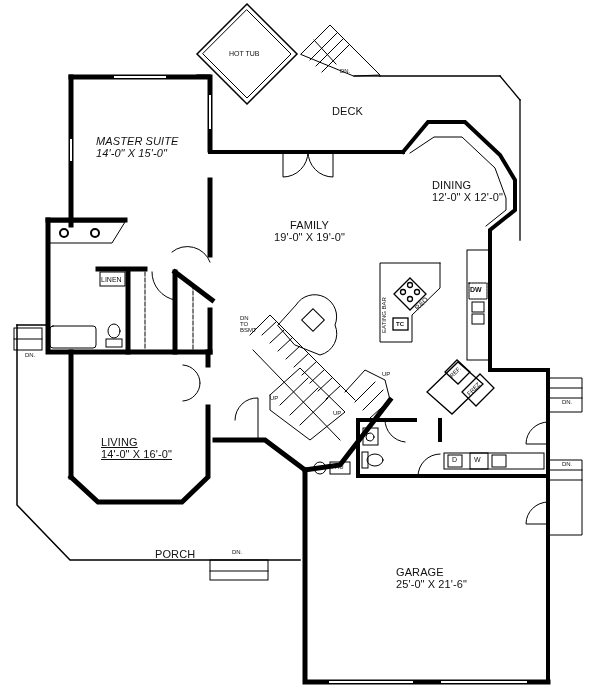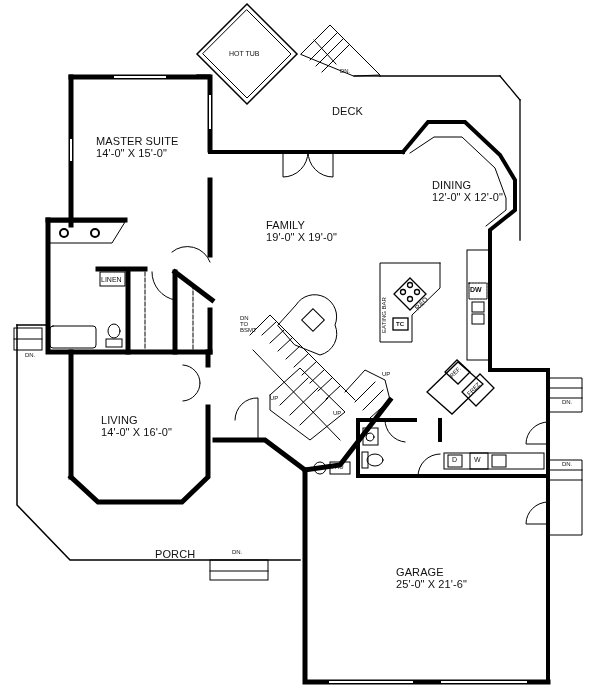--- a/index.html
+++ b/index.html
@@ -213,35 +213,35 @@
     </g>
     <g stroke="#fff" stroke-width="2">
       <line x1="330" y1="682" x2="412" y2="682"></line>
       <line x1="442" y1="682" x2="526" y2="682"></line>
     </g>
     <circle cx="320" cy="468" r="6" stroke-width="1"></circle>
     <rect x="330" y="462" width="20" height="12" stroke-width="1"></rect>
   </g>
 </svg>
 
-<div class="lbl room" style="left:96px;top:136px;">
+<div class="lbl room" style="left:96px;top:136px;font-style:italic;">
   <div>MASTER SUITE</div>
   <div>14'-0" X 15'-0"</div>
 </div>
 <div class="lbl small" style="left:229px;top:50px;">HOT TUB</div>
 <div class="lbl room" style="left:332px;top:106px;">DECK</div>
 <div class="lbl room" style="left:403px;top:180px;margin-left:29px;">
   <div>DINING</div>
   <div>12'-0" X 12'-0"</div>
 </div>
-<div class="lbl room" style="left:266px;top:220px;">
+<div class="lbl room" style="left:274px;top:220px;text-align:center;">
   <div>FAMILY</div>
   <div>19'-0" X 19'-0"</div>
 </div>
-<div class="lbl room" style="left:101px;top:415px;">
+<div class="lbl room" style="left:101px;top:437px;text-decoration:underline;">
   <div>LIVING</div>
   <div>14'-0" X 16'-0"</div>
 </div>
 <div class="lbl room" style="left:155px;top:549px;">PORCH</div>
 <div class="lbl room" style="left:396px;top:567px;">
   <div>GARAGE</div>
   <div>25'-0" X 21'-6"</div>
 </div>
 
 <div class="lbl small" style="left:101px;top:276px;">LINEN</div>

